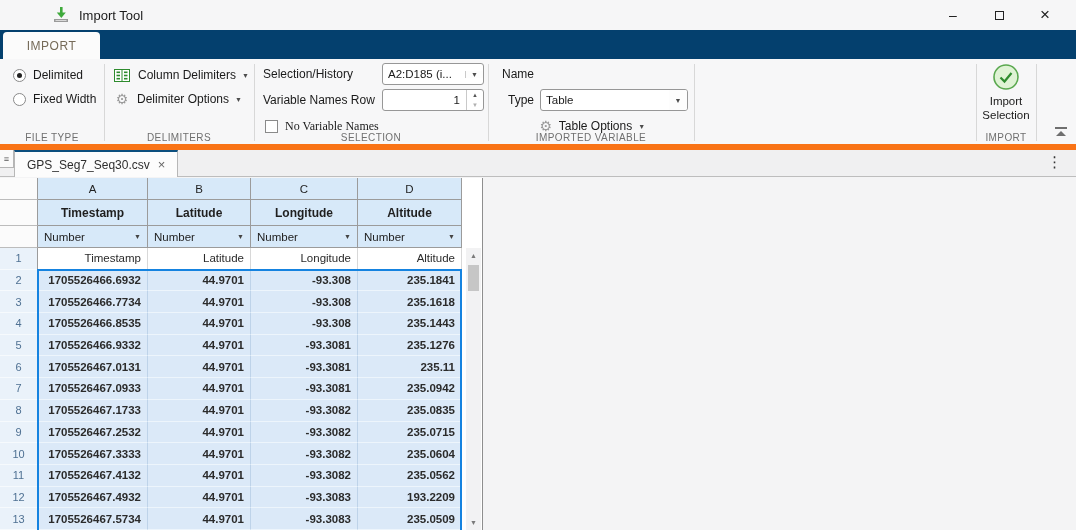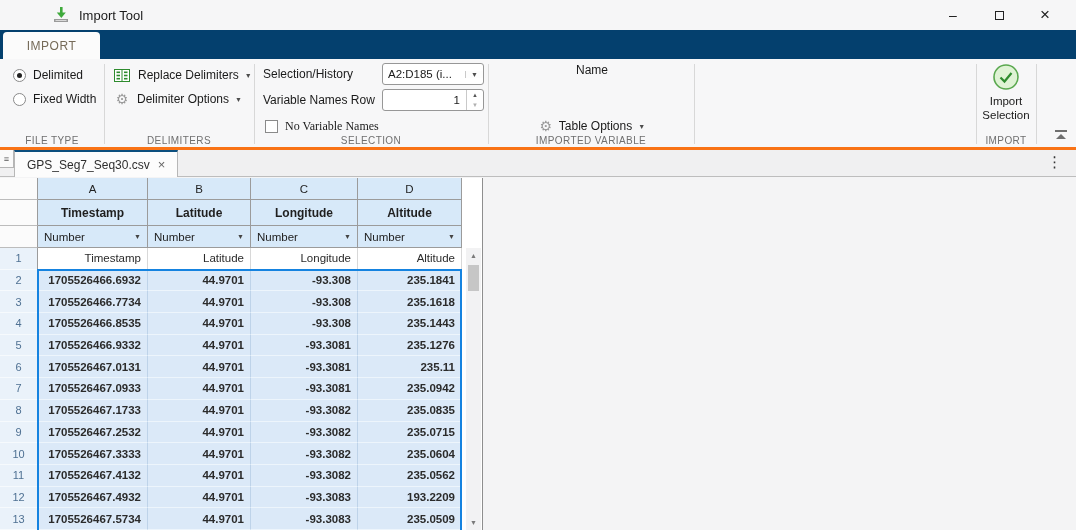--- a/index.html
+++ b/index.html
@@ -13,21 +13,21 @@
   .titlebar .title { margin-left:9px; font-size:13px; color:#1a1a1a; }
   .winbtns { position:absolute; right:8px; top:0; height:30px; display:flex; }
   .winbtn { width:46px; height:30px; display:flex; align-items:center; justify-content:center; color:#222; font-size:14px; }
   .winbtn .maxbox { width:9px; height:9px; border:1px solid #222; }
 
   
   .ribbonband { position:absolute; left:0; top:30px; width:100%; height:29px; background:#04406e; }
   .ribbontab { position:absolute; left:3px; top:2px; width:97px; height:27px; background:#fbfbfb; border-radius:4px 4px 0 0; display:flex; align-items:center; justify-content:center; font-size:12px; color:#756a58; letter-spacing:0.5px; }
 
   
-  .toolbar { position:absolute; left:0; top:59px; width:100%; height:91px; background:#f7f7f8; border-bottom:3px solid #f97316; font-size:12px; color:#1a1a1a; }
+  .toolbar { position:absolute; left:0; top:59px; width:100%; height:91px; background:#f7f7f8; border-bottom:6px solid #f97316; font-size:12px; color:#1a1a1a; }
   .tsec { position:absolute; top:0; height:100%; }
   .tdiv { position:absolute; top:5px; bottom:3px; width:1px; background:#d8d8d8; }
   .seclabel { position:absolute; bottom:1px; left:0; width:100%; text-align:center; font-size:10px; color:#6f6f6f; letter-spacing:0.4px; }
   .trow { position:absolute; left:0; width:100%; height:22px; display:flex; align-items:center; }
 
   .radio { width:13px; height:13px; border:1px solid #8a8a8a; border-radius:50%; background:#fff; margin:0 7px 0 13px; position:relative; flex:none; }
   .radio.on::after { content:""; position:absolute; left:3px; top:3px; width:5px; height:5px; border-radius:50%; background:#222; }
   .checkbox { width:13px; height:13px; border:1px solid #8a8a8a; background:#fff; margin:0 7px 0 11px; flex:none; }
 
   .ddarrow { color:#4d4d4d; font-size:7px; margin-left:6px; }
@@ -138,21 +138,21 @@
         <svg width="16" height="13" viewBox="0 0 16 13" style="flex:none;">
           <rect x="0.5" y="0.5" width="15" height="12" fill="#fff" stroke="#2e8b2e"></rect>
           <line x1="8" y1="0.5" x2="8" y2="12.5" stroke="#2e8b2e"></line>
           <rect x="2.5" y="2.5" width="3.5" height="1.6" fill="#2e8b2e"></rect>
             <rect x="10" y="2.5" width="3.5" height="1.6" fill="#2e8b2e"></rect>
           <rect x="2.5" y="5.7" width="3.5" height="1.6" fill="#2e8b2e"></rect>
             <rect x="10" y="5.7" width="3.5" height="1.6" fill="#2e8b2e"></rect>
           <rect x="2.5" y="8.9" width="3.5" height="1.6" fill="#2e8b2e"></rect>
             <rect x="10" y="8.9" width="3.5" height="1.6" fill="#2e8b2e"></rect>
         </svg>
-        <span style="margin-left:8px;">Replace Delimiters</span>
+        <span style="margin-left:8px;">Column Delimiters</span>
         <span class="ddarrow">▼</span>
       </div>
       <div class="trow" style="top:29px;padding-left:9px;">
         <span class="gear">⚙</span>
         <span style="margin-left:6px;">Delimiter Options</span>
         <span class="ddarrow">▼</span>
       </div>
       <div class="seclabel">DELIMITERS</div>
     </div>
     <div class="tdiv" style="left:254px;"></div>
@@ -177,22 +177,29 @@
       </div>
       <div class="trow" style="top:56px;font-family:Liberation Serif, serif;">
         <span class="checkbox"></span>
         <span>No Variable Names</span>
       </div>
       <div class="seclabel">SELECTION</div>
     </div>
     <div class="tdiv" style="left:488px;"></div>
 
     <div class="tsec" style="left:488px;width:206px;">
-      <div class="trow" style="top:4px;padding:0 6px 0 10px;flex-direction:column;">
+      <div class="trow" style="top:4px;padding:0 6px 0 10px;">
         <span style="width:36px;text-align:right;margin-right:6px;">Name</span>
+      </div>
+      <div class="trow" style="top:30px;padding:0 6px 0 10px;">
+        <span style="width:36px;text-align:right;margin-right:6px;">Type</span>
+        <div class="combo" style="flex:1;border-radius:3px;">
+          <span class="val">Table</span>
+          <span class="btn" style="border-left:none;">▼</span>
+        </div>
       </div>
       <div class="trow" style="top:56px;justify-content:center;">
         <span class="gear">⚙</span>
         <span style="margin-left:4px;">Table Options</span>
         <span class="ddarrow">▼</span>
       </div>
       <div class="seclabel">IMPORTED VARIABLE</div>
     </div>
     <div class="tdiv" style="left:694px;"></div>
 

